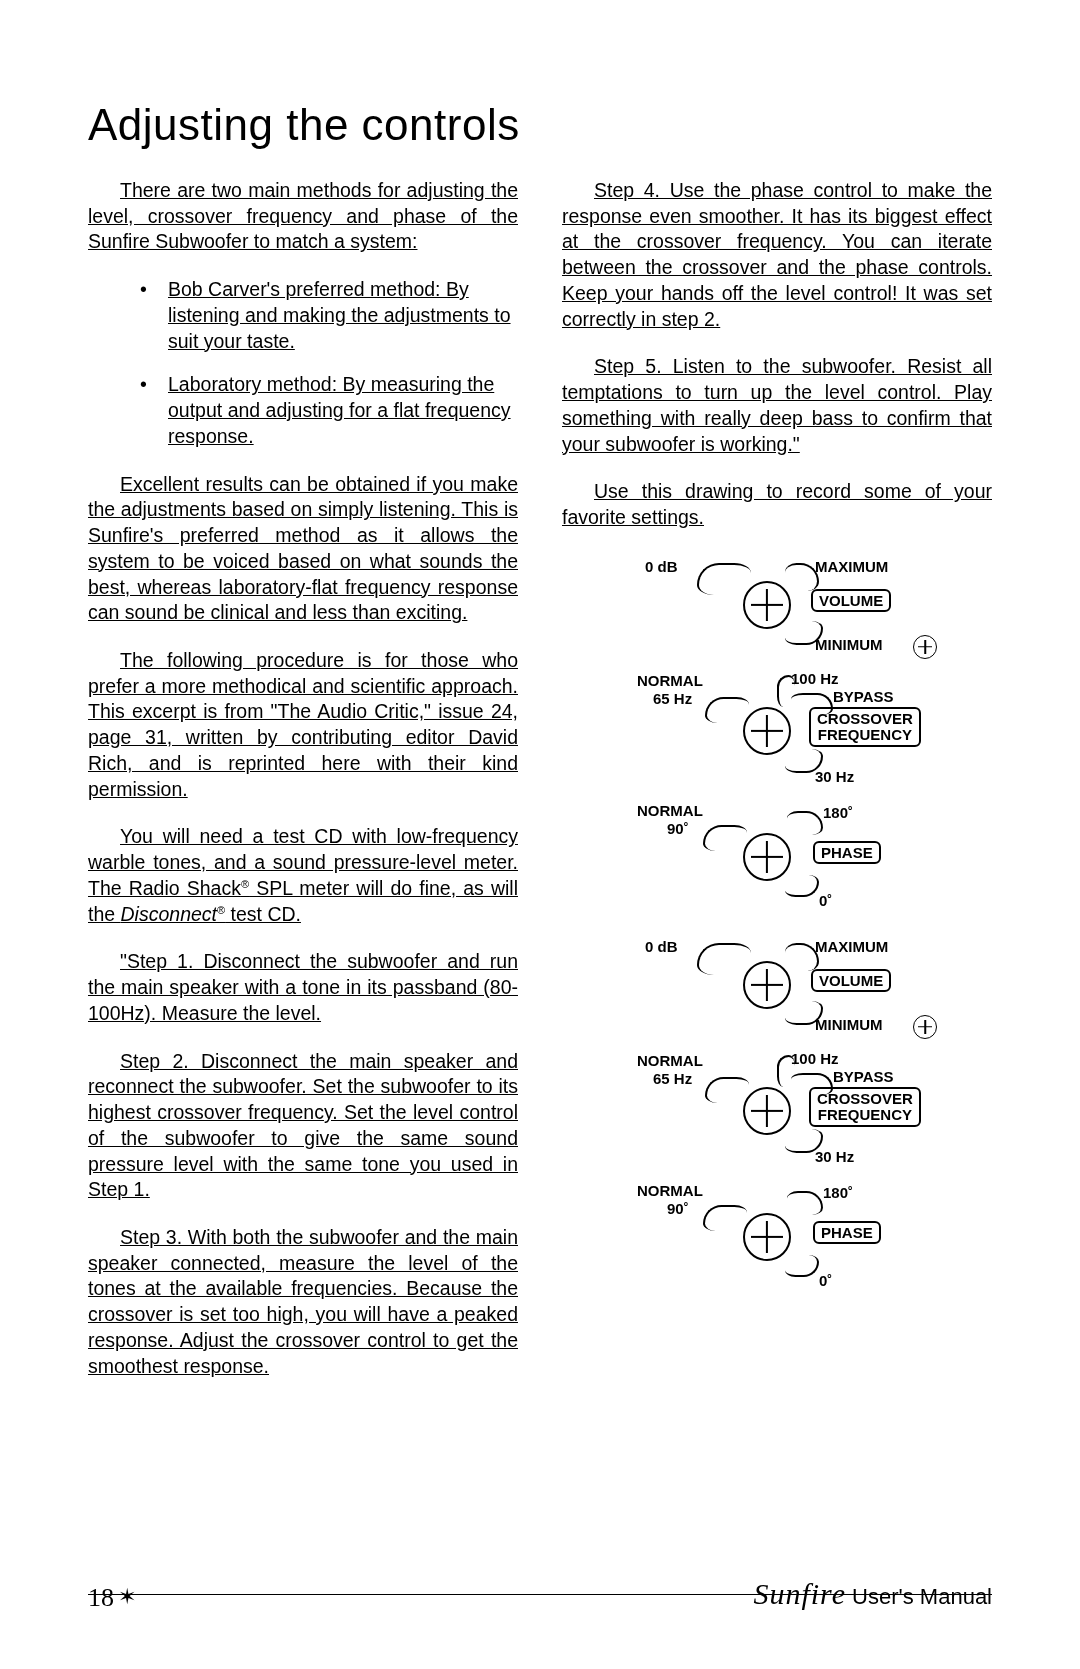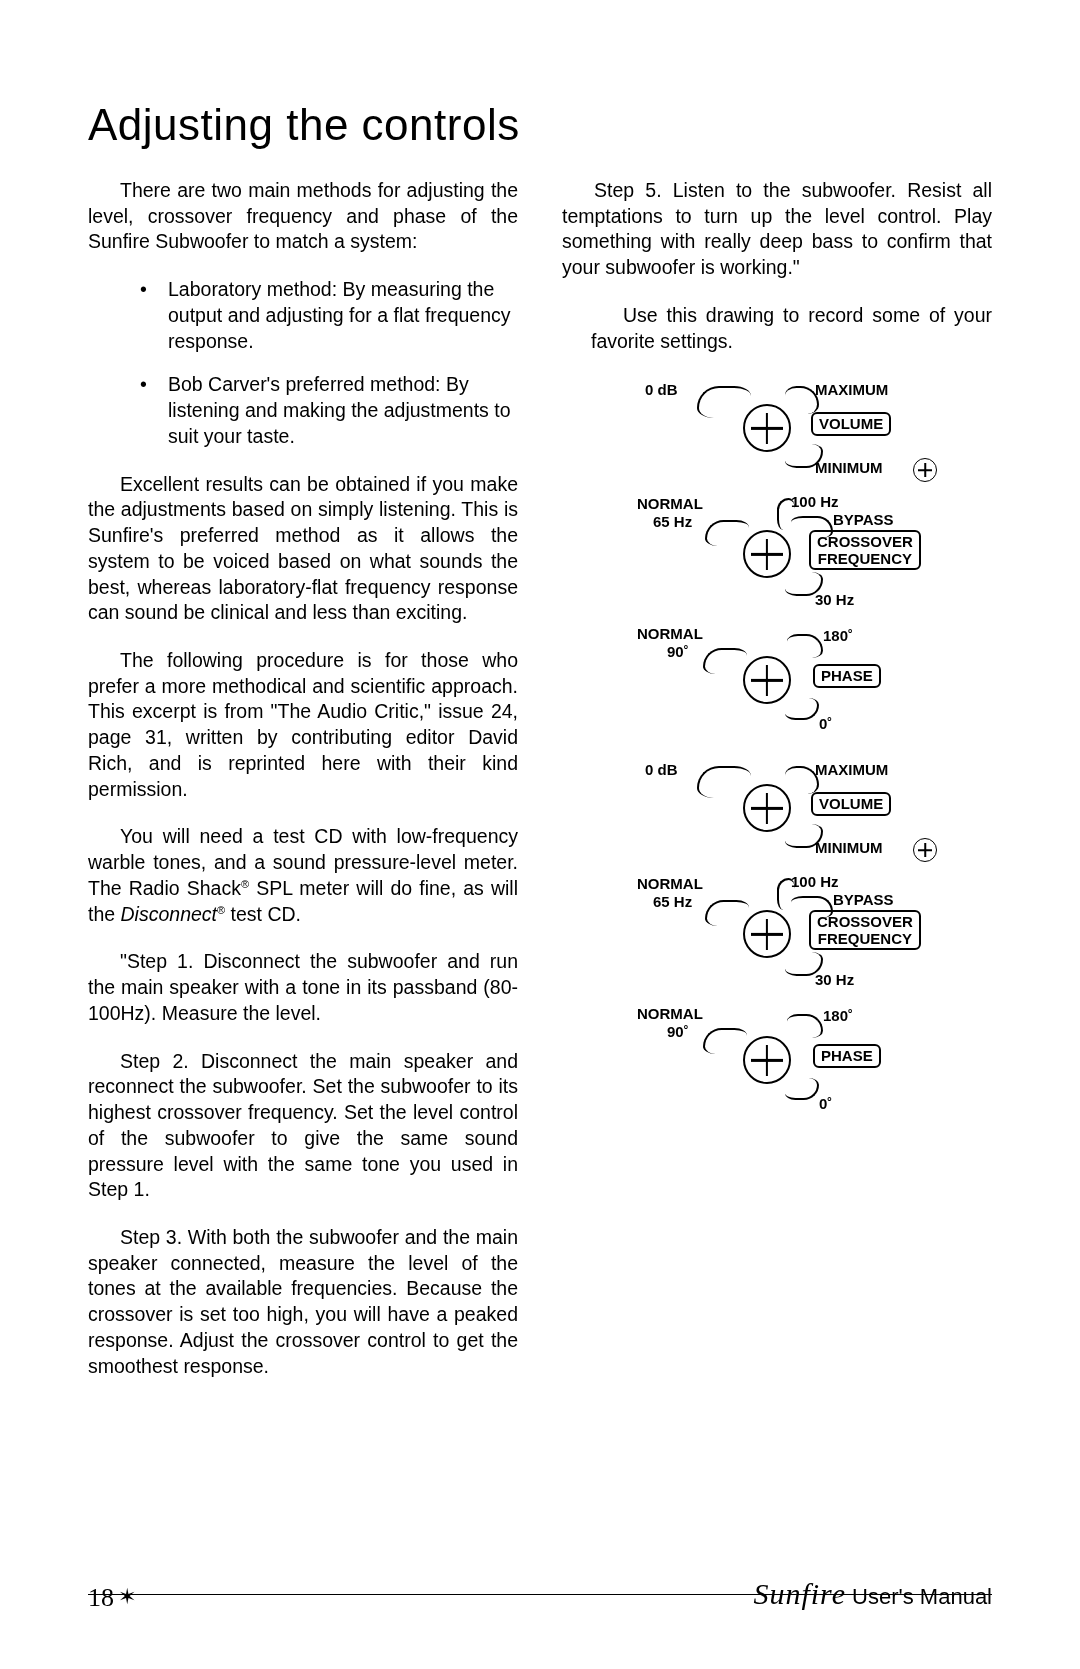--- a/index.html
+++ b/index.html
@@ -23,28 +23,29 @@
     letter-spacing: 0.5px;
   }
   .columns {
     display: flex;
     gap: 44px;
   }
   .col {
     flex: 1;
     font-size: 19.5px;
     line-height: 1.32;
+    text-decoration: underline;
   }
   .col p {
     margin: 0 0 22px 0;
     text-indent: 32px;
     text-align: justify;
     hyphens: manual;
   }
-  .col p.first-after-heading { text-indent: 32px; margin-left: 29px; }
+  .col p.first-after-heading { text-indent: 32px; }
   ul.methods {
     list-style: none;
     margin: 0 0 22px 0;
     padding: 0 0 0 52px;
   }
   ul.methods li {
     position: relative;
     margin: 0 0 18px 0;
     padding-left: 28px;
   }
@@ -167,34 +168,35 @@
 <body>
 
 <div class="page">
   <h1>Adjusting the controls</h1>
 
   <div class="columns">
 
     <div class="col">
       <p>There are two main methods for adjusting the level, crossover frequency and phase of the Sunfire Subwoofer to match a system:</p>
       <ul class="methods">
+        <li>Bob Carver's preferred method: By listening and making the adjustments to suit your taste.</li>
         <li>Laboratory method: By measuring the output and adjusting for a flat frequency response.</li>
-        <li>Bob Carver's preferred method: By listening and making the adjustments to suit your taste.</li>
       </ul>
       <p>Excellent results can be obtained if you make the adjustments based on simply listening. This is Sunfire's preferred method as it allows the system to be voiced based on what sounds the best, whereas laboratory-flat frequency response can sound be clinical and less than exciting.</p>
       <p>The following procedure is for those who prefer a more methodical and scientific approach. This excerpt is from "The Audio Critic," issue 24, page 31, written by contributing editor David Rich, and is reprinted here with their kind permission.</p>
       <p>
         <span>You will need a test CD with low-frequency warble tones, and a sound pressure-level meter. The Radio Shack</span><sup class="reg">®</sup><span> SPL meter will do fine, as will the </span><span class="italic">Disconnect</span><sup class="reg">®</sup><span> test CD.</span>
       </p>
       <p>"Step 1.  Disconnect the subwoofer and run the main speaker with a tone in its passband (80-100Hz). Measure the level.</p>
       <p>Step 2.  Disconnect the main speaker and reconnect the subwoofer. Set the subwoofer to its highest crossover frequency. Set the level control of the subwoofer to give the same sound pressure level with the same tone you used in Step 1.</p>
       <p>Step 3.  With both the subwoofer and the main speaker connected, measure the level of the tones at the available frequencies.  Because the crossover is set too high, you will have a peaked response. Adjust the crossover control to get the smoothest response.</p>
     </div>
 
     <div class="col">
+      <p>Step 4.  Use the phase control to make the response even smoother. It has its biggest effect at the crossover frequency. You can iterate between the crossover and the phase controls. Keep your hands off the level control! It was set correctly in step 2.</p>
       <p>Step 5.  Listen to the subwoofer. Resist all temptations to turn up the level control. Play something with really deep bass to confirm that your subwoofer is working."</p>
       <p class="first-after-heading">Use this drawing to record some of your favorite settings.</p>
 
       <div class="diagram">
 
         <div class="knob-set">
 
           <div class="knob-row">
             <span class="lbl" style="left:58px; top:4px;">0 dB</span>
             <span class="lbl" style="left:228px; top:4px;">MAXIMUM</span>

